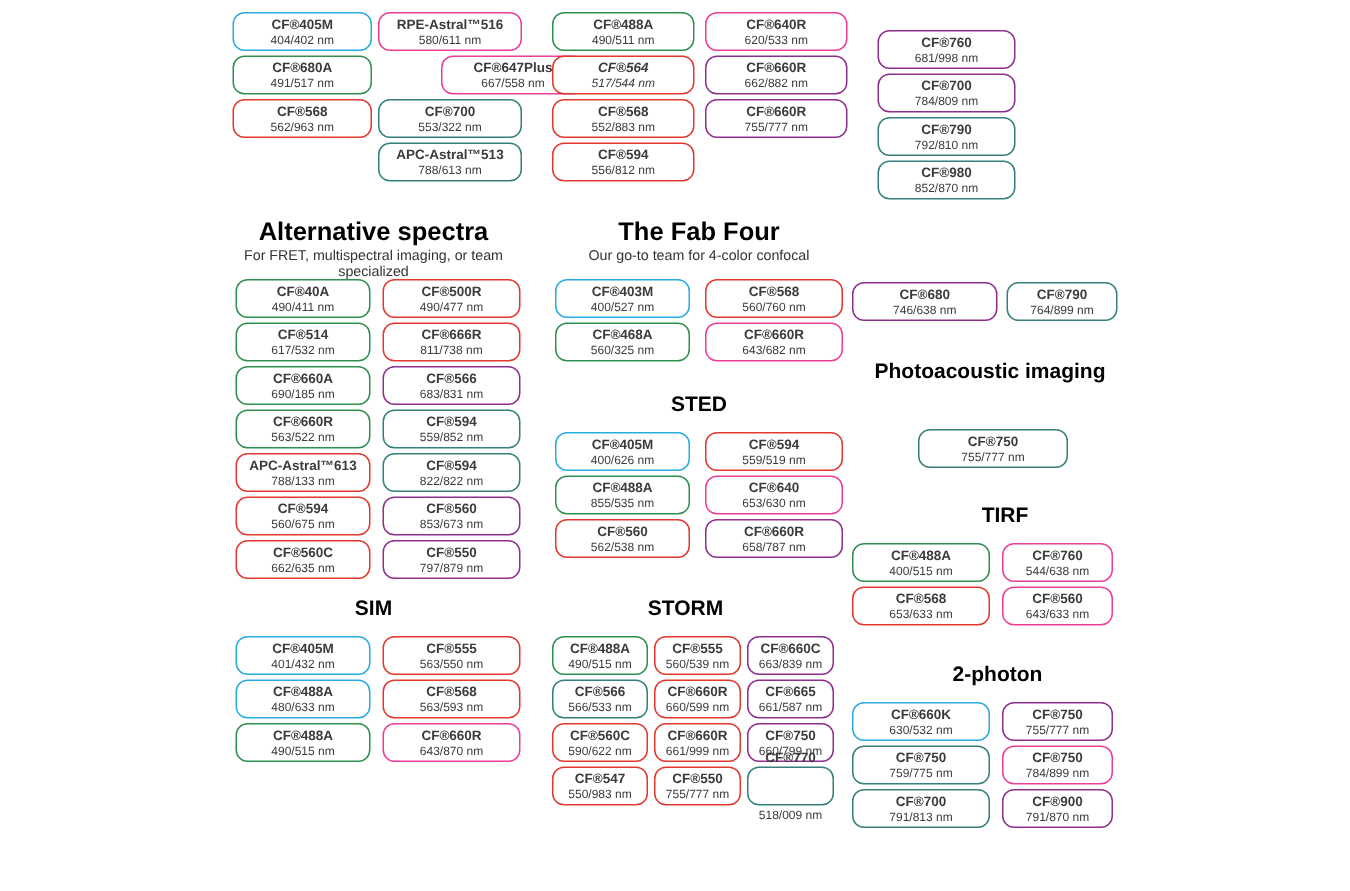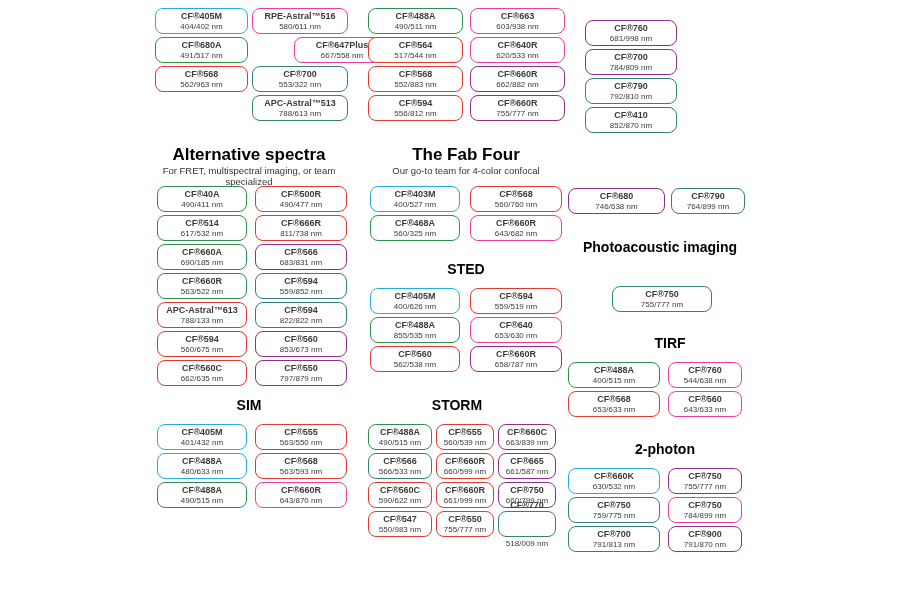--- a/index.html
+++ b/index.html
@@ -51,39 +51,35 @@
       <div class="chip" style="border-color: rgb(53, 128, 122);">
         <div class="chip-name">APC-Astral™513</div>
         <div class="chip-value">788/613 nm</div>
       </div>
     </div>
   <div class="col" style="left:368px;top:8px;width:95px">
       <div class="chip" style="border-color: rgb(47, 143, 79);">
         <div class="chip-name">CF®488A</div>
         <div class="chip-value">490/511 nm</div>
       </div>
-      <div class="chip" style="border-color: rgb(226, 56, 46);">
+      <div class="chip" style="border-color: rgb(226, 56, 46); font-style: italic;">
         <div class="chip-name">CF®564</div>
         <div class="chip-value">517/544 nm</div>
       </div>
       <div class="chip" style="border-color: rgb(226, 56, 46);">
         <div class="chip-name">CF®568</div>
         <div class="chip-value">552/883 nm</div>
       </div>
       <div class="chip" style="border-color: rgb(226, 56, 46);">
         <div class="chip-name">CF®594</div>
         <div class="chip-value">556/812 nm</div>
       </div>
     </div>
   <div class="col" style="left:470px;top:8px;width:95px">
       <div class="chip" style="border-color: rgb(238, 61, 150);">
-        <div class="chip-name">CF®663</div>
-        <div class="chip-value">603/938 nm</div>
-      </div>
-      <div class="chip" style="border-color: rgb(238, 61, 150);">
         <div class="chip-name">CF®640R</div>
         <div class="chip-value">620/533 nm</div>
       </div>
       <div class="chip" style="border-color: rgb(142, 47, 142);">
         <div class="chip-name">CF®660R</div>
         <div class="chip-value">662/882 nm</div>
       </div>
       <div class="chip" style="border-color: rgb(142, 47, 142);">
         <div class="chip-name">CF®660R</div>
         <div class="chip-value">755/777 nm</div>
@@ -96,21 +92,21 @@
       </div>
       <div class="chip" style="border-color: rgb(142, 47, 142);">
         <div class="chip-name">CF®700</div>
         <div class="chip-value">784/809 nm</div>
       </div>
       <div class="chip" style="border-color: rgb(53, 128, 122);">
         <div class="chip-name">CF®790</div>
         <div class="chip-value">792/810 nm</div>
       </div>
       <div class="chip" style="border-color: rgb(53, 128, 122);">
-        <div class="chip-name">CF®410</div>
+        <div class="chip-name">CF®980</div>
         <div class="chip-value">852/870 nm</div>
       </div>
     </div>
 
   <div class="hdr" style="left:148px;top:146px;width:202px">
     <div class="hdr-title">Alternative spectra</div>
     <div class="hdr-sub">For FRET, multispectral imaging, or team specialized</div>
   </div>
   <div class="col" style="left:157px;top:186px;width:90px">
       <div class="chip" style="border-color: rgb(47, 143, 79);">

